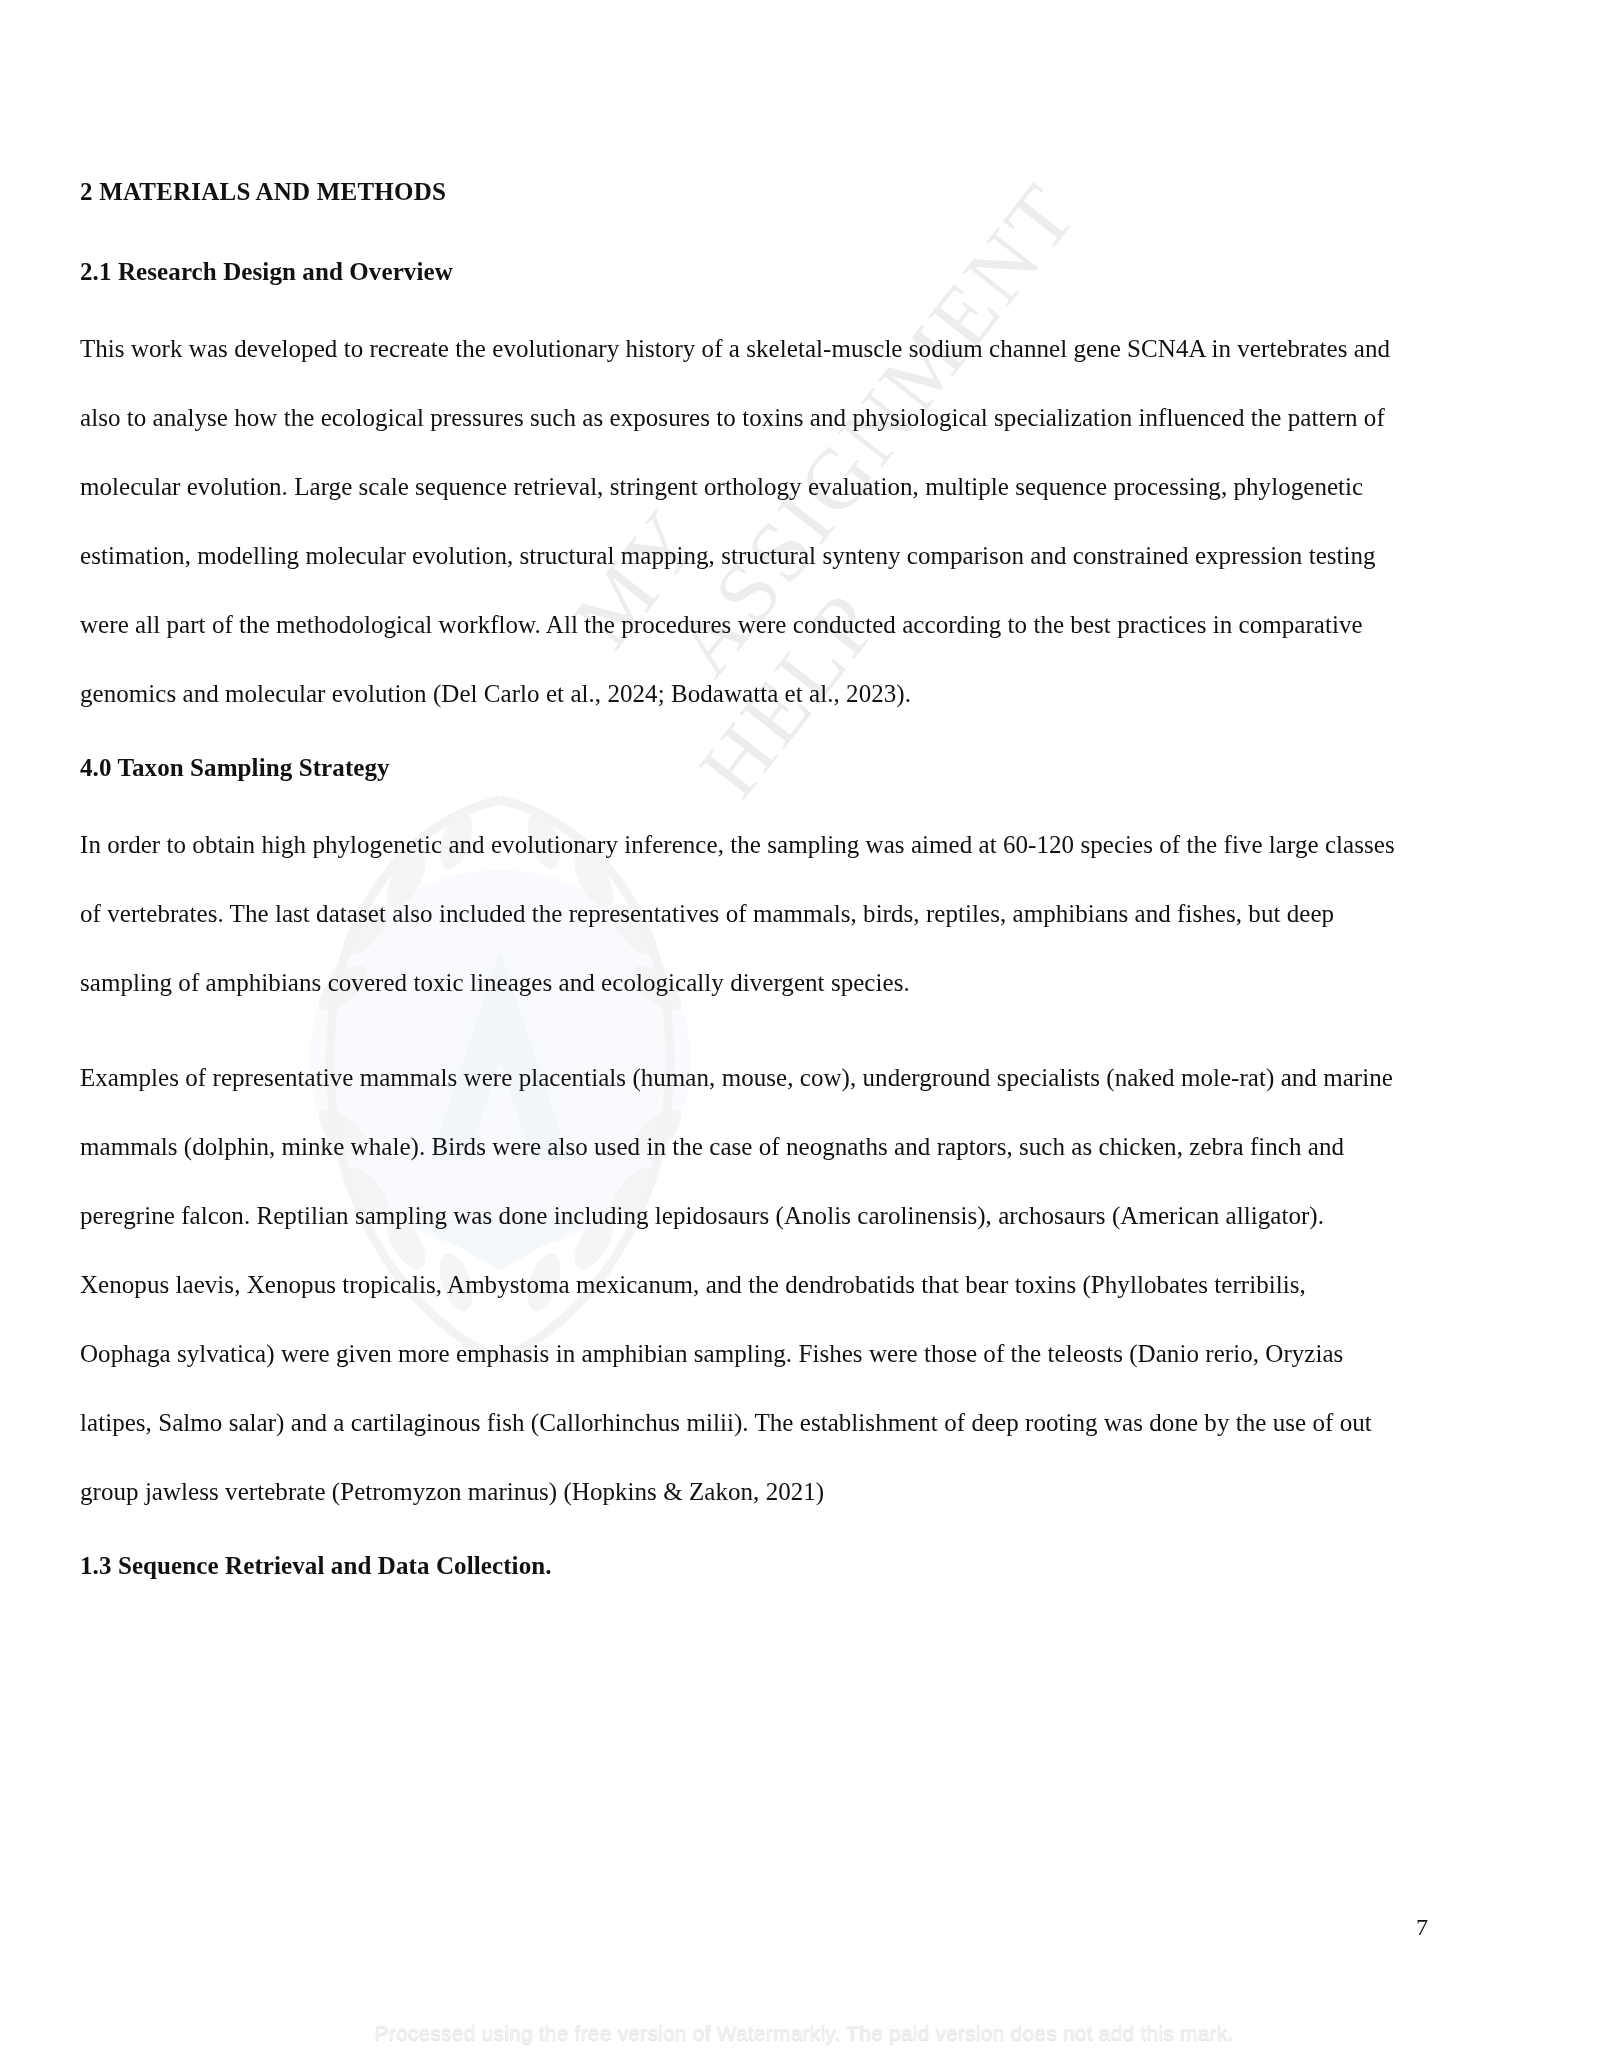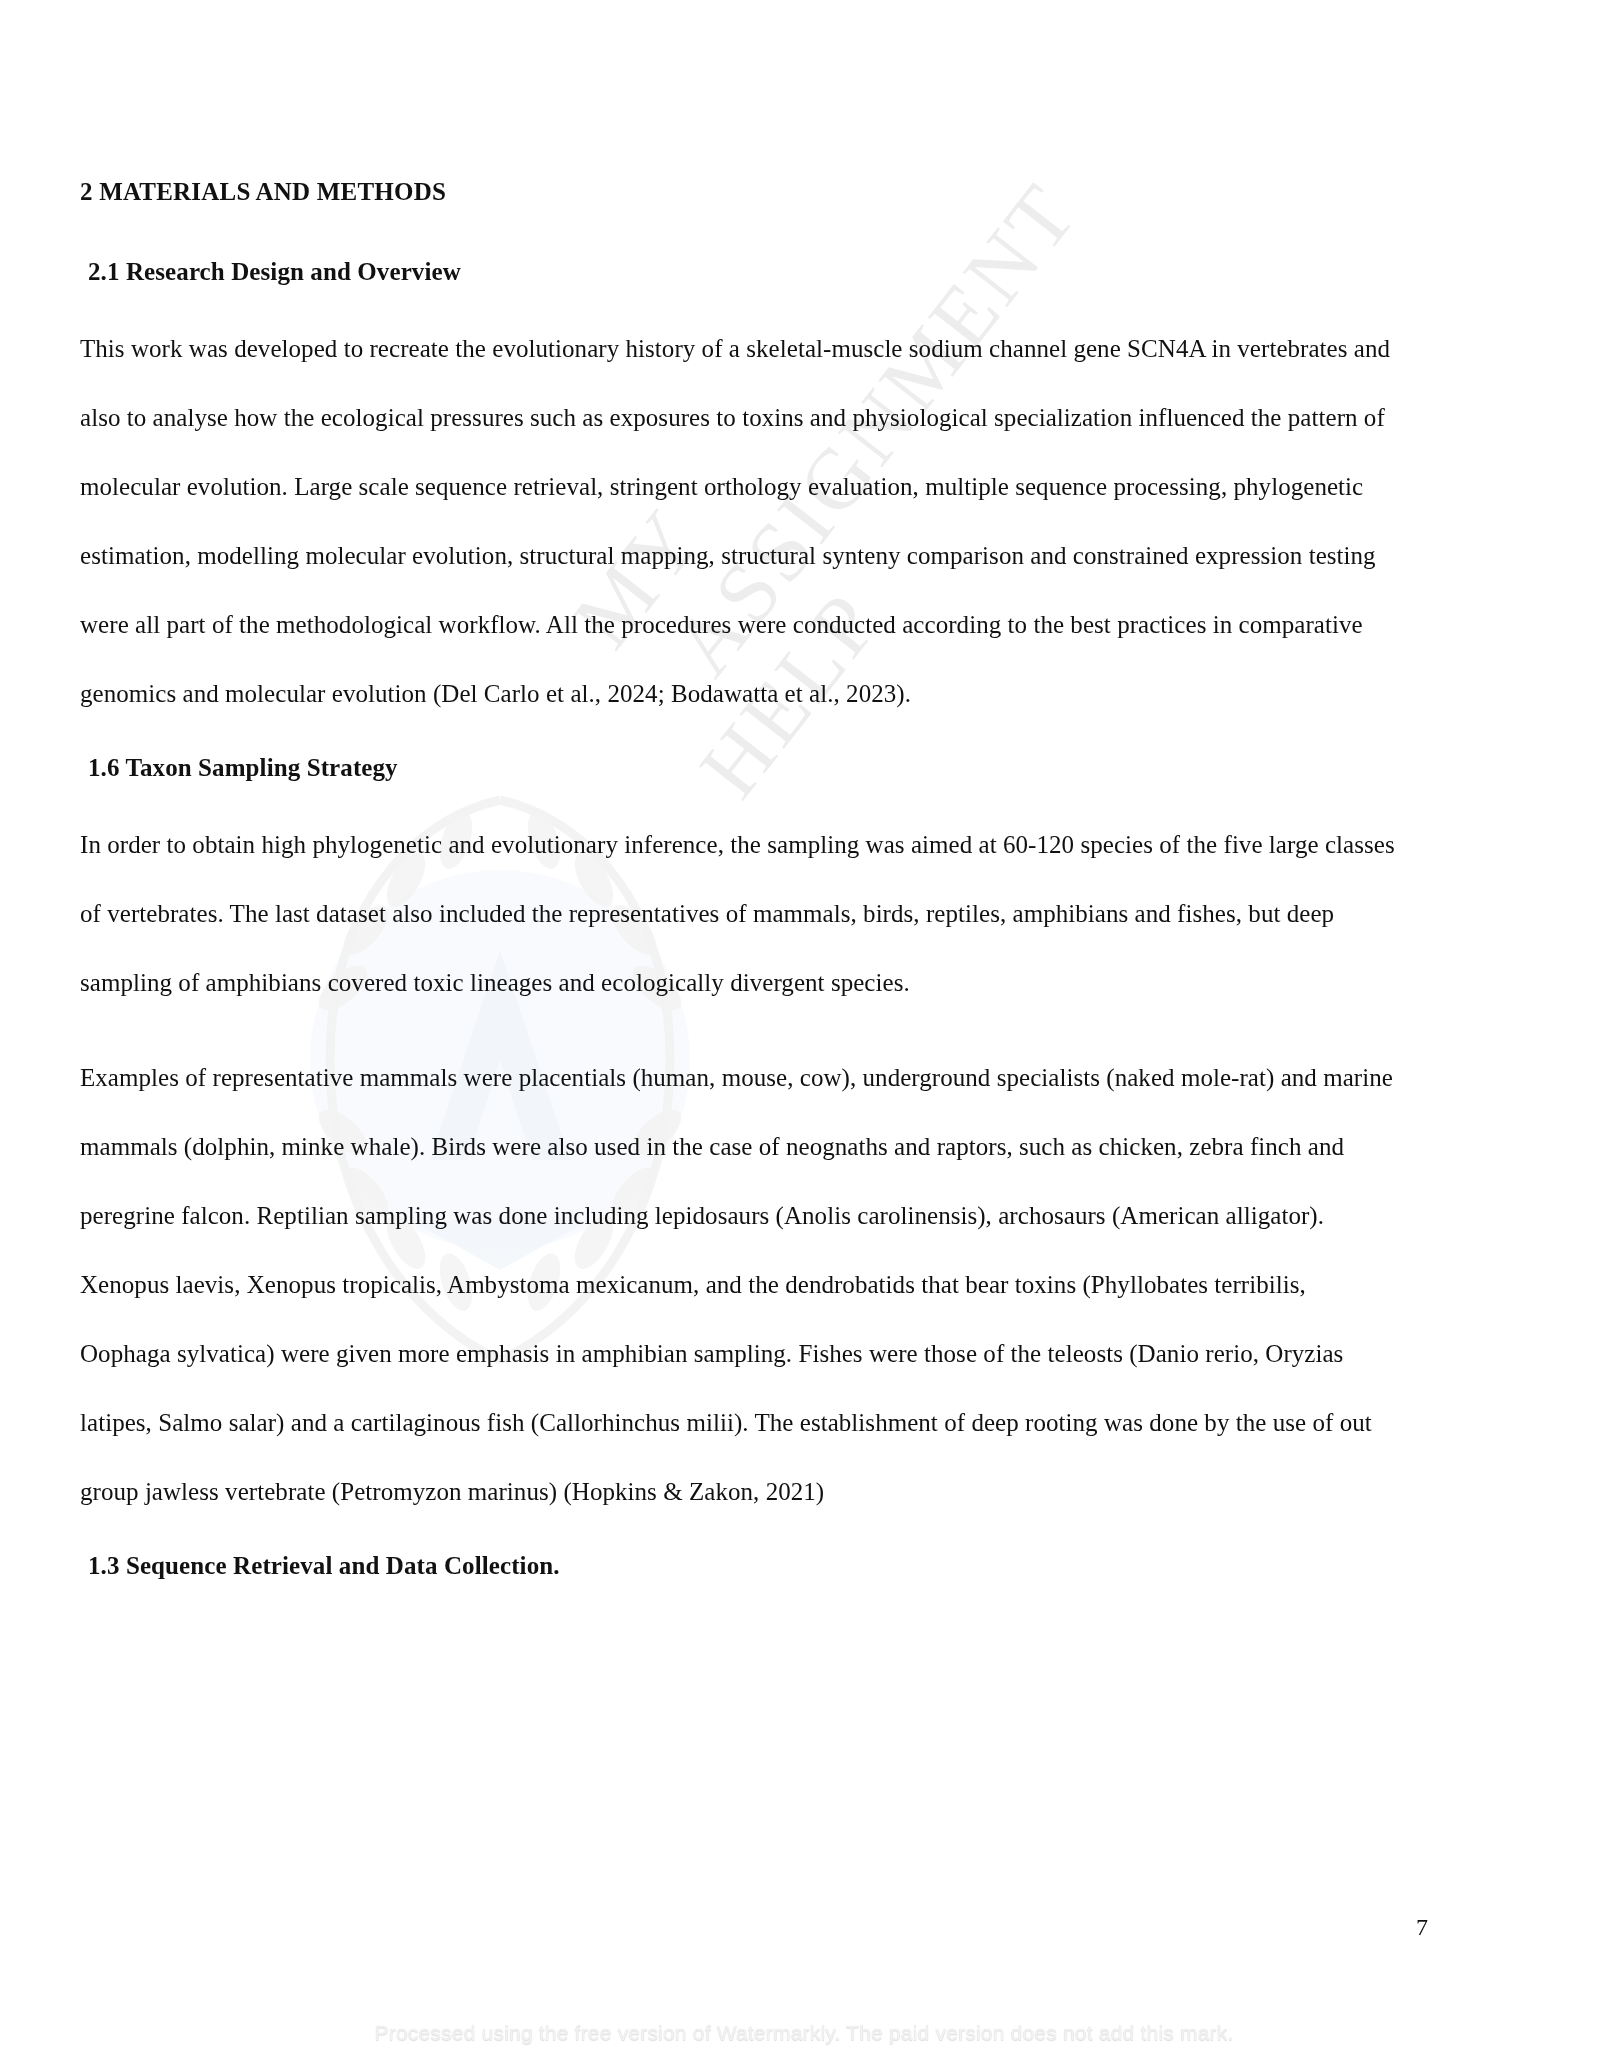--- a/index.html
+++ b/index.html
@@ -72,21 +72,21 @@
   }
   h1.sec-title {
     font-size: 25px;
     font-weight: bold;
     margin: 0 0 52px 0;
     letter-spacing: 0.2px;
   }
   h2.sub-title {
     font-size: 25px;
     font-weight: bold;
-    margin: 0 0 28px 8px;
+    margin: 0 0 28px 0;
     letter-spacing: 0.1px;
   }
   p.body {
     font-size: 25px;
     line-height: 69px;
     margin: 0 0 26px 0;
     text-align: left;
     letter-spacing: 0.05px;
   }
   p.body.tight { margin-bottom: 22px; }
@@ -164,21 +164,21 @@
   </div>
 
   <div class="content">
 
     <h1 class="sec-title">2 MATERIALS AND METHODS</h1>
 
     <h2 class="sub-title">2.1 Research Design and Overview</h2>
 
     <p class="body">This work was developed to recreate the evolutionary history of a skeletal-muscle sodium channel gene SCN4A in vertebrates and also to analyse how the ecological pressures such as exposures to toxins and physiological specialization influenced the pattern of molecular evolution. Large scale sequence retrieval, stringent orthology evaluation, multiple sequence processing, phylogenetic estimation, modelling molecular evolution, structural mapping, structural synteny comparison and constrained expression testing were all part of the methodological workflow. All the procedures were conducted according to the best practices in comparative genomics and molecular evolution (Del Carlo et al., 2024; Bodawatta et al., 2023).</p>
 
-    <h2 class="sub-title gap-before">1.6 Taxon Sampling Strategy</h2>
+    <h2 class="sub-title gap-before">4.0 Taxon Sampling Strategy</h2>
 
     <p class="body">In order to obtain high phylogenetic and evolutionary inference, the sampling was aimed at 60-120 species of the five large classes of vertebrates. The last dataset also included the representatives of mammals, birds, reptiles, amphibians and fishes, but deep sampling of amphibians covered toxic lineages and ecologically divergent species.</p>
 
     <p class="body">Examples of representative mammals were placentials (human, mouse, cow), underground specialists (naked mole-rat) and marine mammals (dolphin, minke whale). Birds were also used in the case of neognaths and raptors, such as chicken, zebra finch and peregrine falcon. Reptilian sampling was done including lepidosaurs (Anolis carolinensis), archosaurs (American alligator). Xenopus laevis, Xenopus tropicalis, Ambystoma mexicanum, and the dendrobatids that bear toxins (Phyllobates terribilis, Oophaga sylvatica) were given more emphasis in amphibian sampling. Fishes were those of the teleosts (Danio rerio, Oryzias latipes, Salmo salar) and a cartilaginous fish (Callorhinchus milii). The establishment of deep rooting was done by the use of out group jawless vertebrate (Petromyzon marinus) (Hopkins &amp; Zakon, 2021)</p>
 
 
     <h2 class="sub-title">1.3 Sequence Retrieval and Data Collection.</h2>
 
   </div>
 

